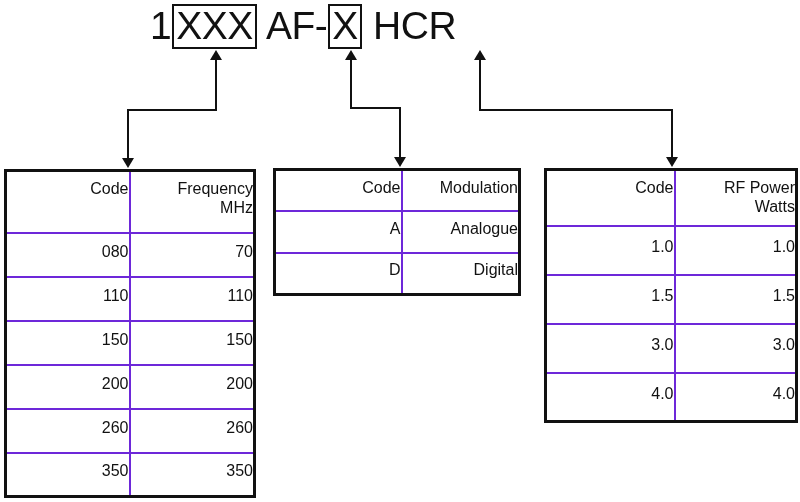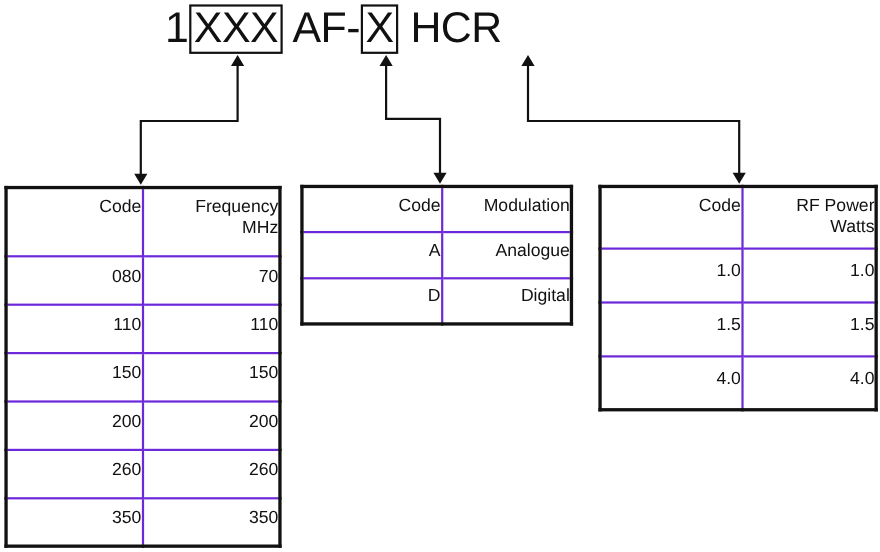--- a/index.html
+++ b/index.html
@@ -172,19 +172,23 @@
     </tr>
     <tr>
       <td>1.0</td>
       <td>1.0</td>
     </tr>
     <tr>
       <td>1.5</td>
       <td>1.5</td>
     </tr>
     <tr>
+      <td>3.0</td>
+      <td>3.0</td>
+    </tr>
+    <tr>
       <td>4.0</td>
       <td>4.0</td>
     </tr>
   </tbody>
     </table>
 
 </div>
 
 </body></html>

